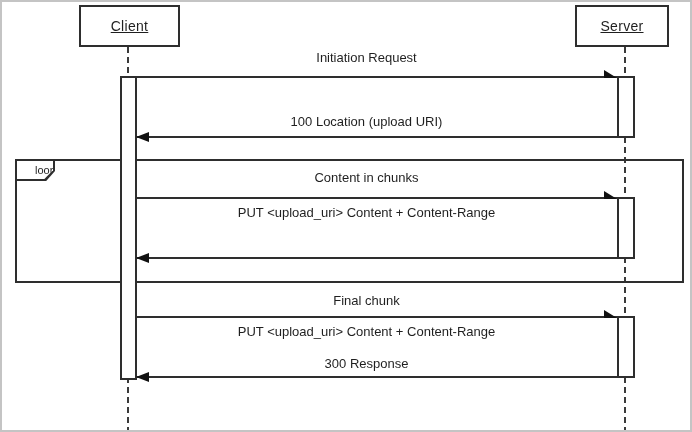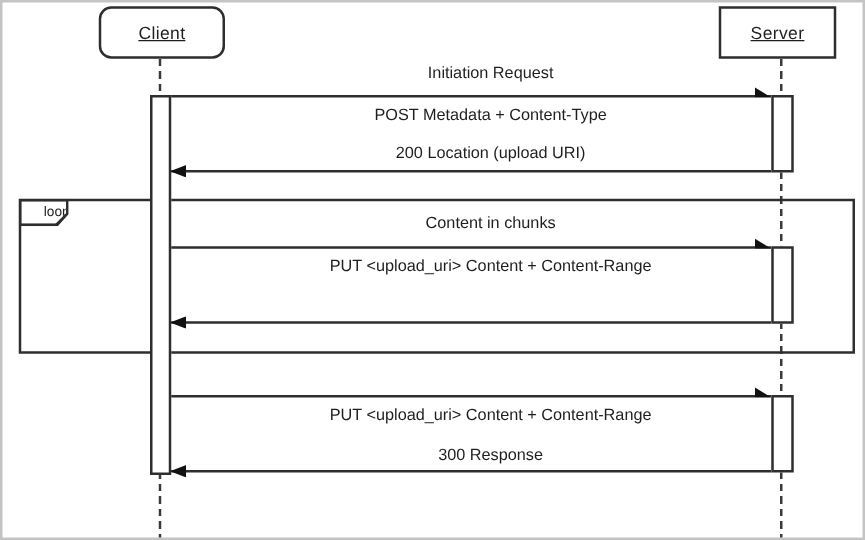--- a/index.html
+++ b/index.html
@@ -29,21 +29,21 @@
     display: flex;
     align-items: center;
     justify-content: center;
     font-size: 14px;
     z-index: 6;
   }
   .actor .actor-name {
     text-decoration: underline;
     letter-spacing: 0.3px;
   }
-  .actor.client { left: 77px; width: 101px; border-radius: 10px; }
+  .actor.client { left: 77px; width: 101px; }
   .actor.server { left: 573px; width: 94px; }
 
   
   .lifeline {
     position: absolute;
     top: 45px;
     width: 2px;
     height: 384px;
     background: repeating-linear-gradient(to bottom, #3a3a3a 0px, #3a3a3a 6px, transparent 6px, transparent 10px);
     z-index: 1;
@@ -124,21 +124,21 @@
     height: 10px;
     left: 134px;
     background: #111111;
     clip-path: polygon(100% 0, 0 50%, 100% 100%);
     z-index: 7;
   }
 
   
   .msg {
     position: absolute;
-    left: 150px;
+    left: 124px;
     width: 481px;
     text-align: center;
     font-size: 13px;
     line-height: 15px;
     color: #1f1f1f;
     z-index: 4;
     white-space: nowrap;
   }
 </style>
 </head>
@@ -149,29 +149,29 @@
   <div class="lifeline client"></div>
   <div class="lifeline server"></div>
 
   <div class="loop-box"></div>
   <div class="loop-tag">
     <div class="loop-tag-inner">loop</div>
   </div>
 
   <div class="msg" style="top:48px">Initiation Request</div>
   <div class="hline" style="top:74px"></div>
-  <div class="msg" style="top:82px">POST Metadata + Content-Type</div>
-  <div class="msg" style="top:112px">200 Location (upload URI)</div>
+  <div class="msg" style="top:112px">100 Location (upload URI)</div>
   <div class="hline" style="top:134px"></div>
 
   <div class="msg" style="top:168px">Content in chunks</div>
   <div class="hline" style="top:195px"></div>
   <div class="msg" style="top:203px">PUT &lt;upload_uri&gt; Content + Content-Range</div>
   <div class="hline" style="top:255px"></div>
 
+  <div class="msg" style="top:291px">Final chunk</div>
   <div class="hline" style="top:314px"></div>
   <div class="msg" style="top:322px">PUT &lt;upload_uri&gt; Content + Content-Range</div>
   <div class="msg" style="top:354px">300 Response</div>
   <div class="hline" style="top:374px"></div>
 
   <div class="bar client-bar"></div>
   <div class="bar server-bar" style="top:74px"></div>
   <div class="bar server-bar" style="top:195px"></div>
   <div class="bar server-bar" style="top:314px"></div>
 

